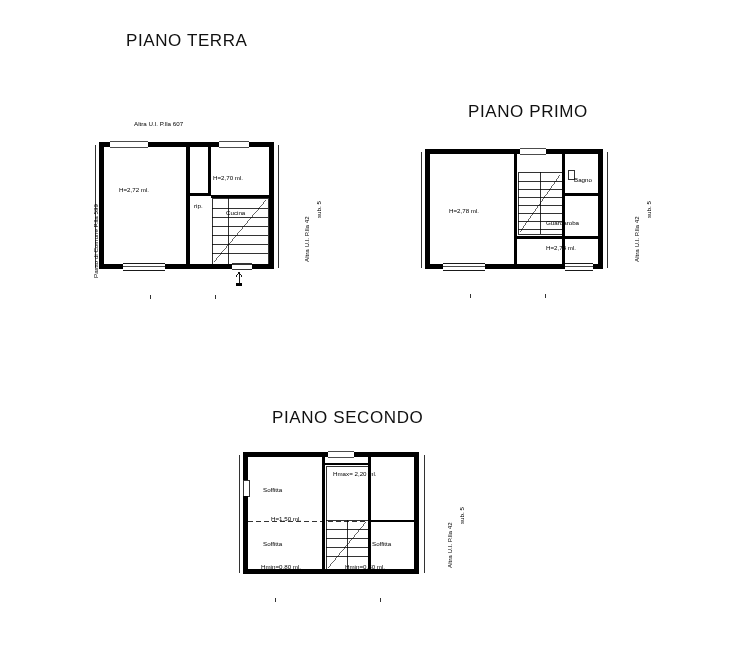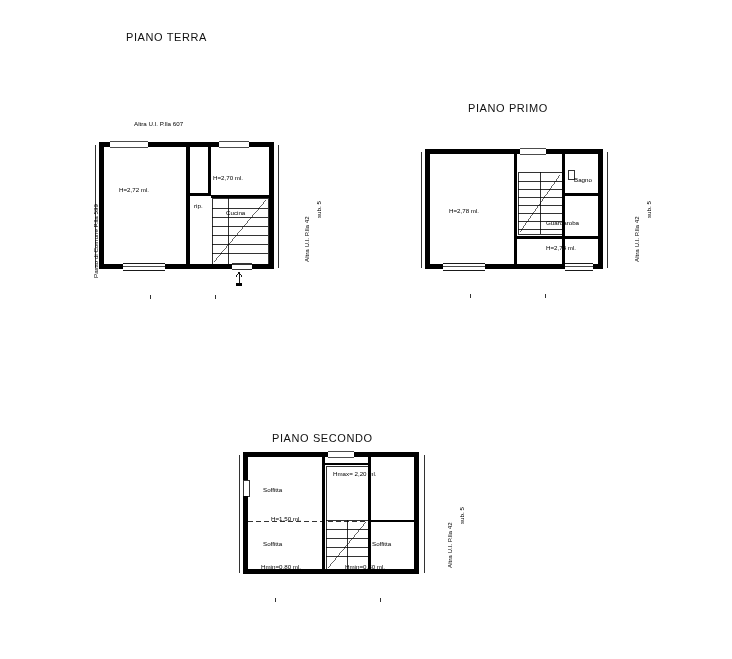--- a/index.html
+++ b/index.html
@@ -16,21 +16,21 @@
     overflow: hidden;
   }
   .sheet {
     position: absolute;
     left: 0; top: 0;
     width: 732px;
     height: 659px;
   }
   .plan-title {
     position: absolute;
-    font-size: 11px;
+    font-size: 17px;
     letter-spacing: 0.6px;
     color: #111;
     white-space: nowrap;
   }
   .tiny {
     position: absolute;
     font-size: 6.2px;
     color: #000;
     white-space: nowrap;
     line-height: 1.1;
@@ -51,21 +51,21 @@
     pointer-events: none;
   }
 </style>
 </head>
 <body>
 
 <div class="sheet">
 
   <div class="plan-title" style="left:126px; top:31px;">PIANO TERRA</div>
   <div class="plan-title" style="left:468px; top:102px;">PIANO PRIMO</div>
-  <div class="plan-title" style="left:272px; top:432px;">PIANO SECONDO</div>
+  <div class="plan-title" style="left:272px; top:408px;">PIANO SECONDO</div>
 
   <div class="tiny" style="left:134px; top:121px;">Altra U.I. P.lla 607</div>
 
   <div class="vert" style="left:92px; top:278px;">Passo di Comune P.lla 599</div>
 
   <div class="vert" style="left:303px; top:262px;">Altra U.I. P.lla 42</div>
   <div class="vert" style="left:315px; top:218px;">sub. 5</div>
 
   <div class="tiny" style="left:119px; top:187px;">H=2,72 ml.</div>
   <div class="tiny" style="left:213px; top:175px;">H=2,70 ml.</div>

